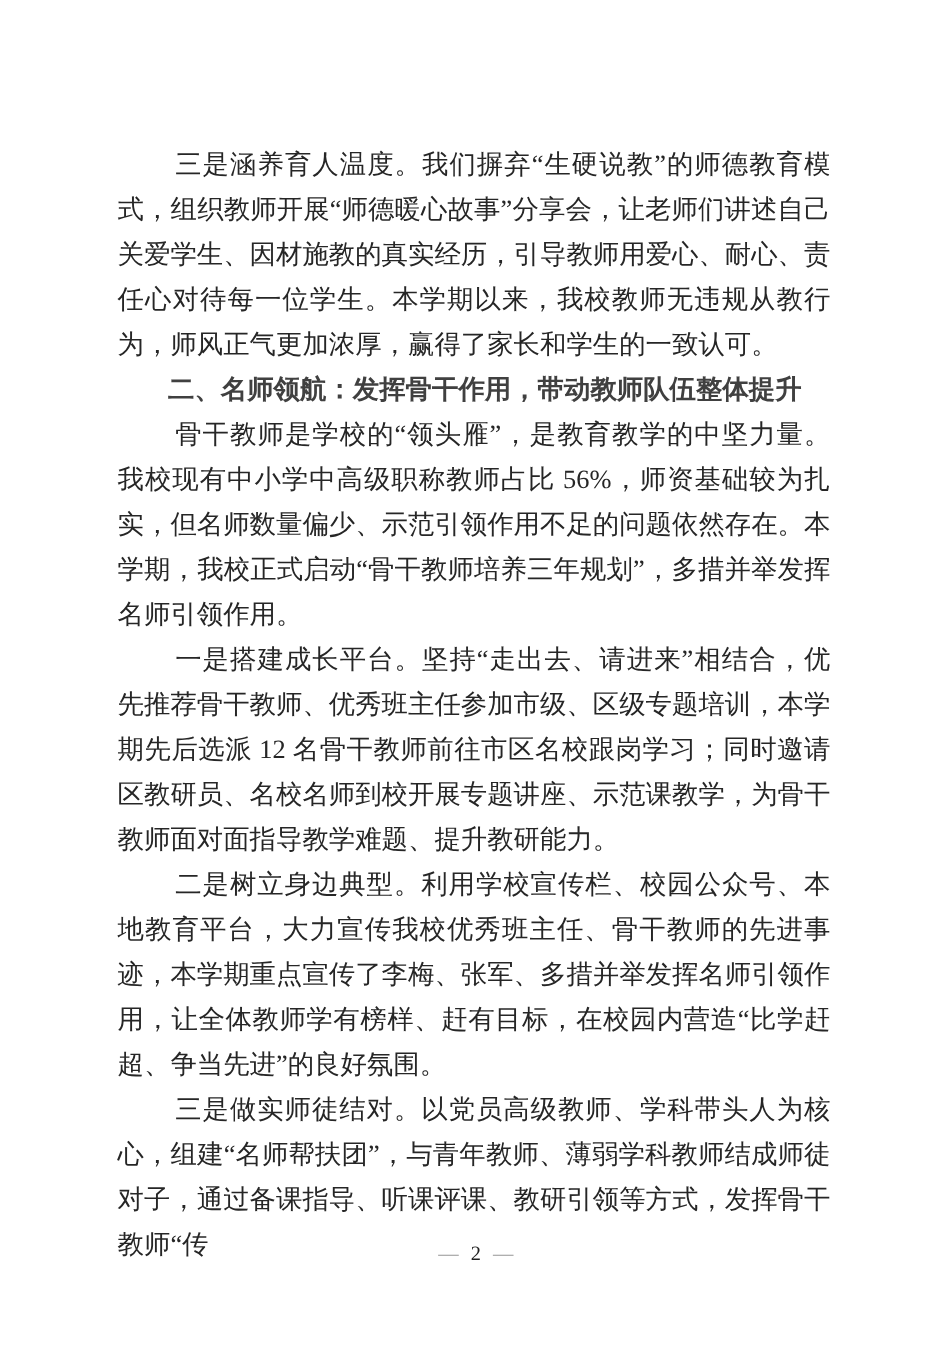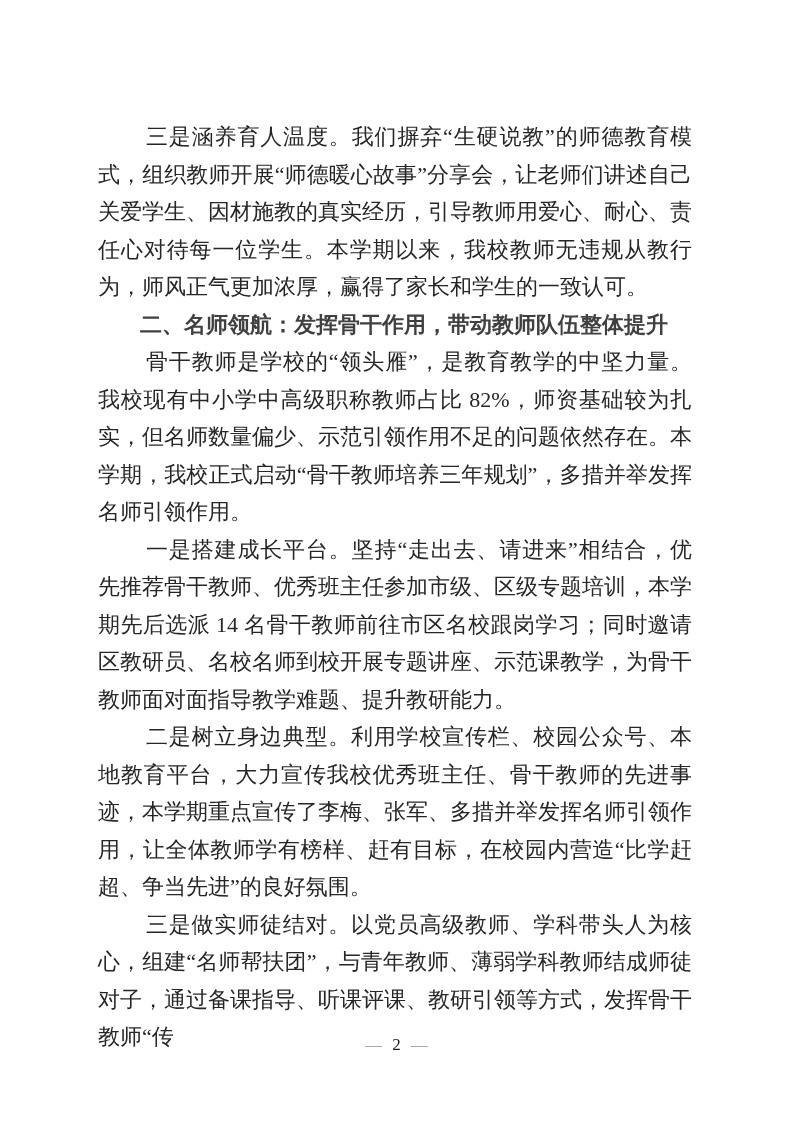--- a/index.html
+++ b/index.html
@@ -65,23 +65,23 @@
 </head>
 <body>
 
 <div class="doc-page">
 
   <div class="doc-content">
     <p class="para">三是涵养育人温度。我们摒弃“生硬说教”的师德教育模式，组织教师开展“师德暖心故事”分享会，让老师们讲述自己关爱学生、因材施教的真实经历，引导教师用爱心、耐心、责任心对待每一位学生。本学期以来，我校教师无违规从教行为，师风正气更加浓厚，赢得了家长和学生的一致认可。</p>
 
     <p class="heading">二、名师领航：发挥骨干作用，带动教师队伍整体提升</p>
 
-    <p class="para">骨干教师是学校的“领头雁”，是教育教学的中坚力量。我校现有中小学中高级职称教师占比 82%，师资基础较为扎实，但名师数量偏少、示范引领作用不足的问题依然存在。本学期，我校正式启动“骨干教师培养三年规划”，多措并举发挥名师引领作用。</p>
+    <p class="para">骨干教师是学校的“领头雁”，是教育教学的中坚力量。我校现有中小学中高级职称教师占比 56%，师资基础较为扎实，但名师数量偏少、示范引领作用不足的问题依然存在。本学期，我校正式启动“骨干教师培养三年规划”，多措并举发挥名师引领作用。</p>
 
-    <p class="para">一是搭建成长平台。坚持“走出去、请进来”相结合，优先推荐骨干教师、优秀班主任参加市级、区级专题培训，本学期先后选派 14 名骨干教师前往市区名校跟岗学习；同时邀请区教研员、名校名师到校开展专题讲座、示范课教学，为骨干教师面对面指导教学难题、提升教研能力。</p>
+    <p class="para">一是搭建成长平台。坚持“走出去、请进来”相结合，优先推荐骨干教师、优秀班主任参加市级、区级专题培训，本学期先后选派 12 名骨干教师前往市区名校跟岗学习；同时邀请区教研员、名校名师到校开展专题讲座、示范课教学，为骨干教师面对面指导教学难题、提升教研能力。</p>
 
     <p class="para">二是树立身边典型。利用学校宣传栏、校园公众号、本地教育平台，大力宣传我校优秀班主任、骨干教师的先进事迹，本学期重点宣传了李梅、张军、多措并举发挥名师引领作用，让全体教师学有榜样、赶有目标，在校园内营造“比学赶超、争当先进”的良好氛围。</p>
 
     <p class="para">三是做实师徒结对。以党员高级教师、学科带头人为核心，组建“名师帮扶团”，与青年教师、薄弱学科教师结成师徒对子，通过备课指导、听课评课、教研引领等方式，发挥骨干教师“传</p>
   </div>
 
   <div class="page-footer">
     <span class="dash">—</span><span class="num">2</span><span class="dash">—</span>
   </div>
 

